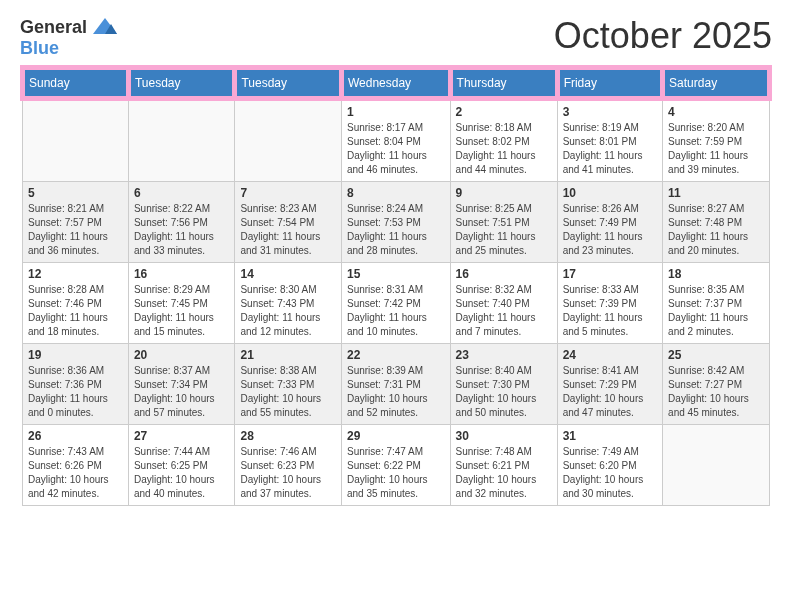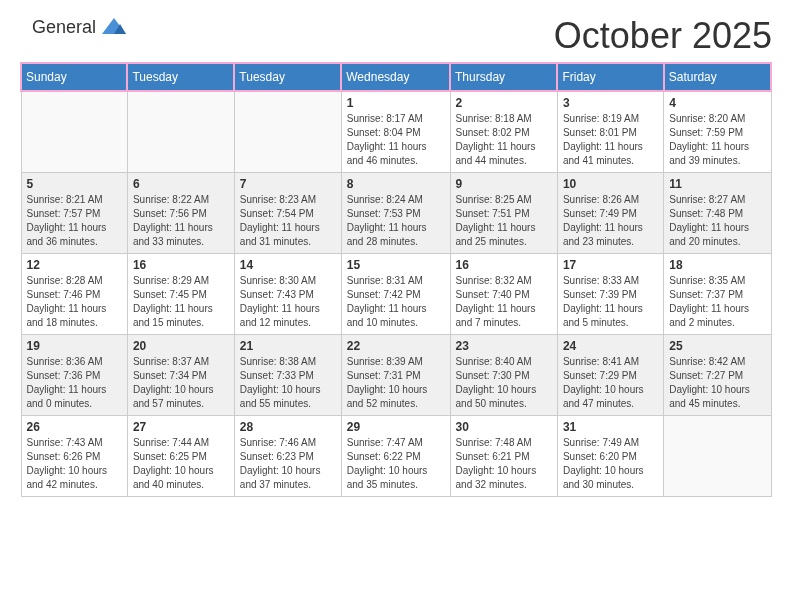--- a/index.html
+++ b/index.html
@@ -22,23 +22,22 @@
       align-items: flex-start;
       margin-bottom: 6px;
     }
     .logo {
       display: flex;
       align-items: center;
       gap: 4px;
     }
     .logo-text-general {
       font-size: 18px;
-      font-weight: normal;
+      font-weight: bold;
       color: #333;
-      margin-left: 12px;
     }
     .logo-text-blue {
       font-size: 18px;
       font-weight: bold;
       color: #4a90d9;
     }
     .logo-icon {
       width: 28px;
       height: 22px;
       margin-left: 2px;
@@ -62,21 +61,21 @@
       border-collapse: collapse;
       font-size: 11px;
     }
     .calendar th {
       background: #3a7fc1;
       color: #fff;
       padding: 6px 4px;
       text-align: left;
       font-size: 12px;
       font-weight: normal;
-      border: 2px solid #f9a8d4;
+      border: 5px solid #f9a8d4;
     }
     .calendar td {
       border: 1px solid #ccc;
       padding: 4px 5px;
       vertical-align: top;
       width: 113px;
       min-height: 70px;
       height: 80px;
       background: #fff;
     }
@@ -104,20 +103,23 @@
 <div class="page">
   <div class="header">
     <div class="logo">
       <div>
         <div style="display:flex;align-items:center;gap:2px;">
           <span class="logo-text-general">General</span>
           <svg class="logo-icon" viewBox="0 0 28 22" xmlns="http://www.w3.org/2000/svg">
             <polygon points="14,2 26,18 2,18" fill="#4a90d9"></polygon>
             <polygon points="20,8 26,18 14,18" fill="#2a6aaa"></polygon>
           </svg>
+        </div>
+        <div>
+          <span class="logo-text-blue">Blue</span>
         </div>
       </div>
     </div>
     <div class="title-block">
       <div class="month-title">October 2025</div>
     </div>
   </div>
 
   <table class="calendar">
     <thead>

